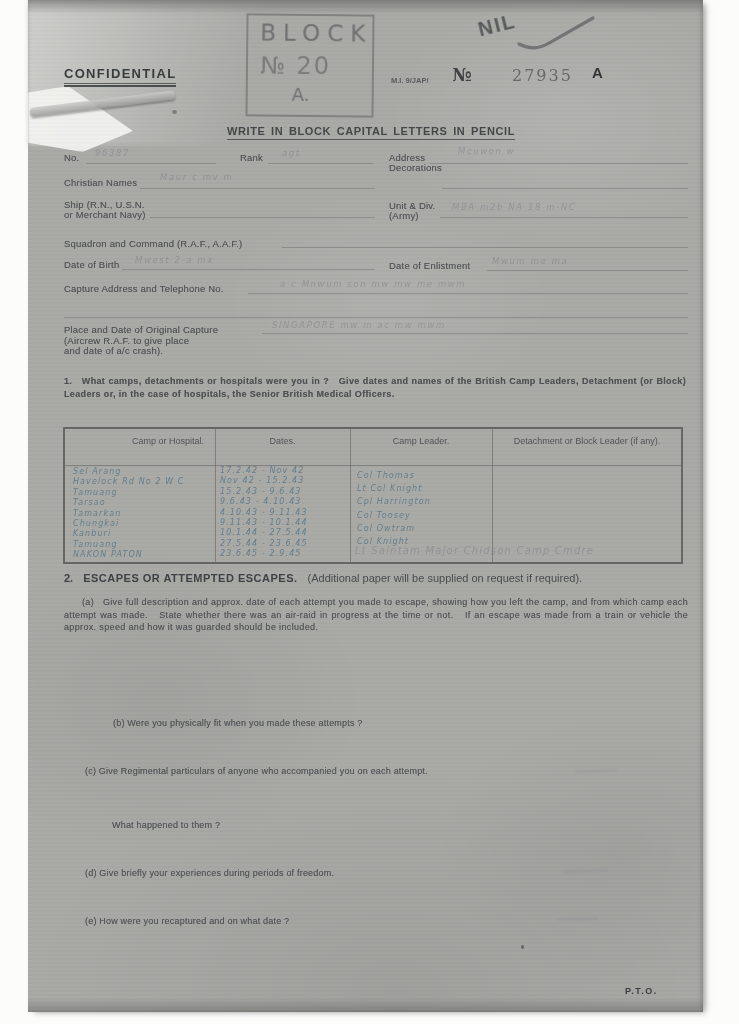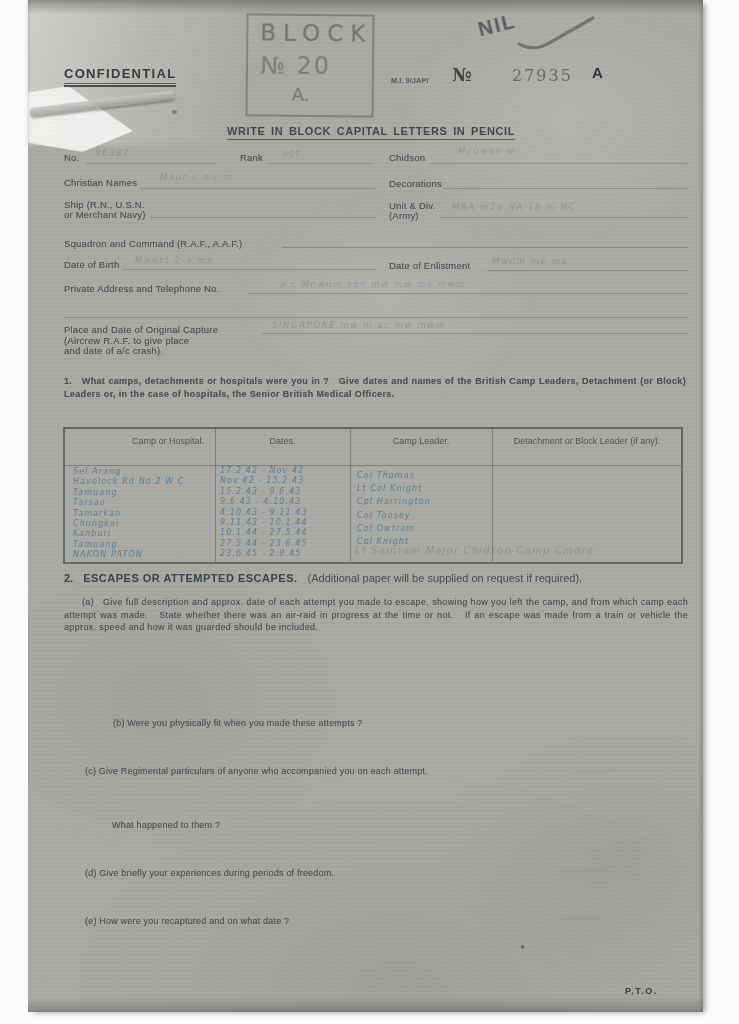--- a/index.html
+++ b/index.html
@@ -99,49 +99,49 @@
   <div class="t serial">27935</div>
   <div class="t suffix">A</div>
   <div class="instrwrap"><b>WRITE IN BLOCK CAPITAL LETTERS IN PENCIL</b></div>
 
   <div class="t lbl" style="left:64px;top:152px;">No.</div>
   <div class="fline" style="left:86px;top:163px;width:130px;"></div>
   <div class="hw" style="left:95px;top:148px;">96387</div>
   <div class="t lbl" style="left:240px;top:152px;">Rank</div>
   <div class="fline" style="left:268px;top:163px;width:105px;"></div>
   <div class="hw" style="left:282px;top:148px;">agt</div>
-  <div class="t lbl" style="left:389px;top:152px;">Chidson</div>
+  <div class="t lbl" style="left:389px;top:152px;">Address</div>
   <div class="fline" style="left:430px;top:163px;width:258px;"></div>
   <div class="hw" style="left:458px;top:146px;">Mcuwon  w</div>
 
   <div class="t lbl" style="left:64px;top:177px;">Christian Names</div>
   <div class="fline" style="left:140px;top:188px;width:235px;"></div>
   <div class="hw" style="left:160px;top:172px;">Maur c    mv m</div>
-  <div class="t lbl" style="left:389px;top:178px;">Decorations</div>
+  <div class="t lbl" style="left:389px;top:162px;">Decorations</div>
   <div class="fline" style="left:442px;top:188px;width:246px;"></div>
 
   <div class="t lbl" style="left:64px;top:199px;">Ship (R.N., U.S.N.</div>
   <div class="t lbl" style="left:64px;top:209px;">or Merchant Navy)</div>
   <div class="fline" style="left:150px;top:217px;width:225px;"></div>
   <div class="t lbl" style="left:389px;top:200px;">Unit &amp; Div.</div>
   <div class="t lbl" style="left:389px;top:210px;">(Army)</div>
   <div class="fline" style="left:440px;top:217px;width:248px;"></div>
   <div class="hw" style="left:452px;top:202px;">MBA m2b NA      18 m-NC</div>
 
   <div class="t lbl" style="left:64px;top:238px;">Squadron and Command (R.A.F., A.A.F.)</div>
   <div class="fline" style="left:282px;top:247px;width:406px;"></div>
 
   <div class="t lbl" style="left:64px;top:259px;">Date of Birth</div>
   <div class="fline" style="left:122px;top:269px;width:253px;"></div>
   <div class="hw" style="left:135px;top:255px;">Mwest 2-a  mx</div>
   <div class="t lbl" style="left:389px;top:260px;">Date of Enlistment</div>
   <div class="fline" style="left:487px;top:270px;width:201px;"></div>
   <div class="hw" style="left:492px;top:256px;">Mwum me  ma</div>
 
-  <div class="t lbl" style="left:64px;top:283px;">Private Address and Telephone No.</div>
+  <div class="t lbl" style="left:64px;top:283px;">Capture Address and Telephone No.</div>
   <div class="fline" style="left:248px;top:293px;width:440px;"></div>
   <div class="hw" style="left:280px;top:279px;">a c  Mnwum son  mw      mw me mwm</div>
   <div class="fline" style="left:64px;top:317px;width:624px;"></div>
 
   <div class="t lbl" style="left:64px;top:324px;">Place and Date of Original Capture</div>
   <div class="t lbl" style="left:64px;top:335px;">(Aircrew R.A.F. to give place</div>
   <div class="t lbl" style="left:64px;top:345px;">and date of a/c crash).</div>
   <div class="fline" style="left:262px;top:333px;width:426px;"></div>
   <div class="hw" style="left:272px;top:320px;">SINGAPORE    mw m ac  mw  mwm</div>
 

